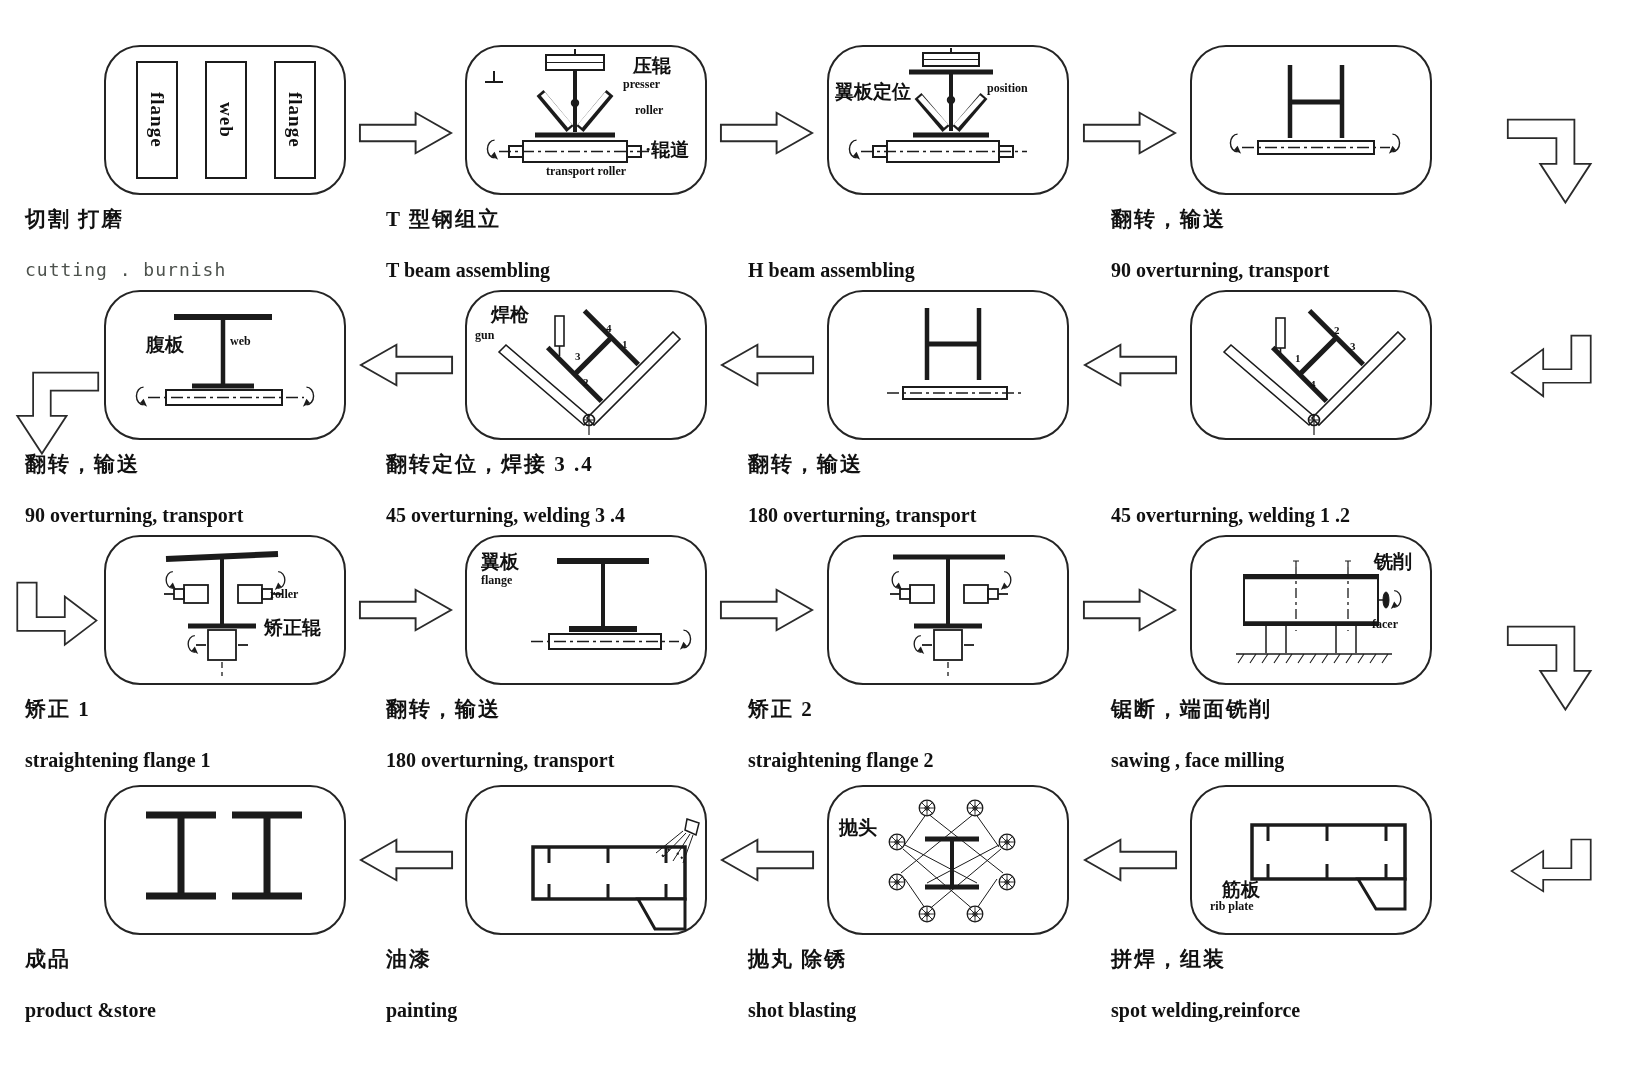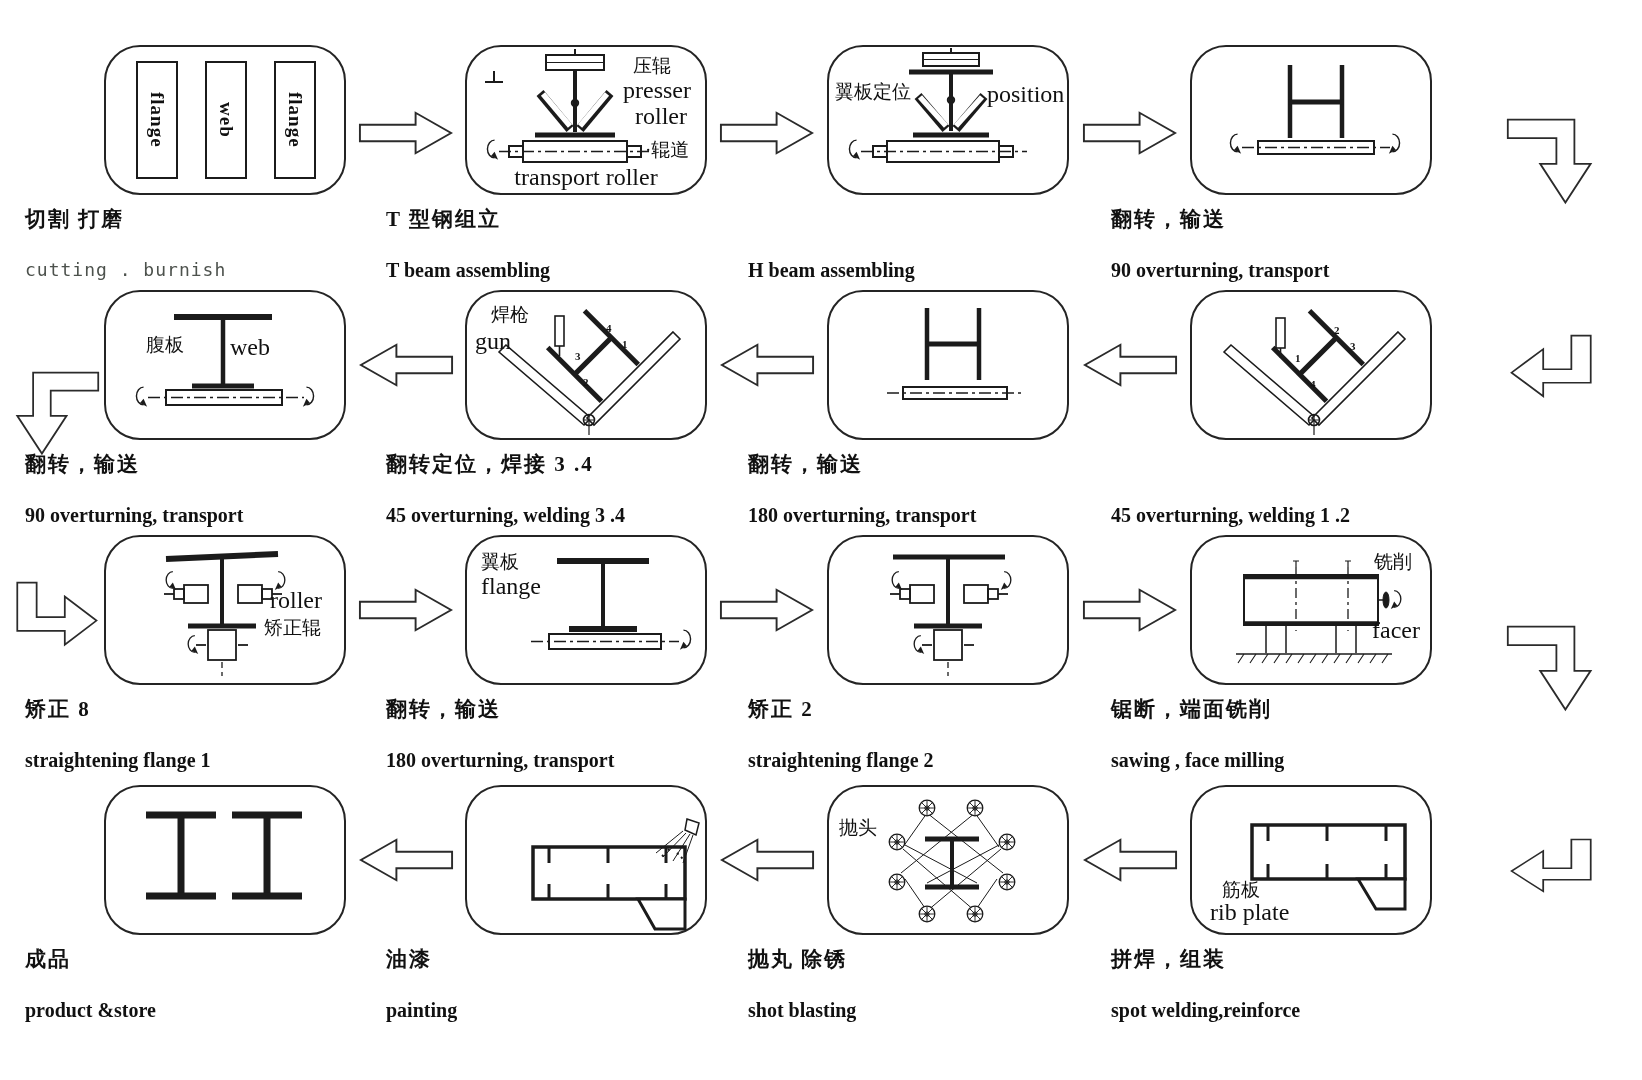--- a/index.html
+++ b/index.html
@@ -7,22 +7,22 @@
           font-family:"Liberation Serif", serif;color:#111;}
   .cell{position:absolute;width:242px;height:150px;}
   .box{position:absolute;inset:0;border:2px solid #242424;border-radius:36px;background:#fff;}
   .art{position:absolute;inset:0;}
   .art svg.main{position:absolute;left:0;top:0;width:242px;height:150px;}
   .cap{position:absolute;left:50%;transform:translateX(-50%);width:400px;text-align:left;}
   .cap.zh{top:160px;font-size:21px;letter-spacing:2px;font-weight:600;}
   .cap.en{top:190px;font-size:20px;font-weight:700;margin-top:24px;}
   .cap.en.mono{font-family:"DejaVu Sans Mono", monospace;font-weight:400;color:#4d524d;font-size:18px;letter-spacing:1px;}
   .lbl{position:absolute;white-space:nowrap;}
-  .lz{font-size:19px;font-weight:400;}
-  .le{font-size:24px;font-weight:400;font-family:"Liberation Serif", serif;}
+  .lz{font-size:19px;font-weight:700;}
+  .le{font-size:12px;font-weight:700;font-family:"Liberation Serif", serif;}
   .num{position:absolute;font-size:11px;font-weight:700;}
   .plate{position:absolute;top:16px;width:38px;height:114px;border:2.5px solid #1b1b1b;
          display:flex;align-items:center;justify-content:center;}
   .vtext{writing-mode:vertical-rl;font-size:19px;font-weight:600;letter-spacing:1px;}
   .arrow{position:absolute;}
   .arrow svg{display:block;}
 </style>
 </head>
 <body>
 
@@ -284,21 +284,21 @@
             <line x1="118" y1="127" x2="118" y2="141" stroke-dasharray="6 4" stroke-width="1.3"></line>
           </g>
         </g>
         <use href="#rot" x="58" y="34" width="15" height="22"></use>
         <use href="#rot2" x="170" y="34" width="15" height="22"></use>
         <use href="#rot" x="80" y="98" width="15" height="22"></use>
       </svg>
       <span class="lbl le" style="left:166px;top:52px">roller</span>
       <span class="lbl lz" style="left:160px;top:80px">矫正辊</span>
     </div>
-    <div class="cap zh">矫正 8</div>
+    <div class="cap zh">矫正 1</div>
     <div class="cap en">straightening flange 1</div>
   </div>
 
   <div class="cell" style="left:465px;top:535px">
     <div class="box"></div>
     <div class="art">
       <svg class="main" viewBox="0 0 242 150">
         <g stroke="#1b1b1b" fill="none">
           <line x1="92" y1="26" x2="184" y2="26" stroke-width="6"></line>
           <line x1="138" y1="29" x2="138" y2="92" stroke-width="4"></line>

